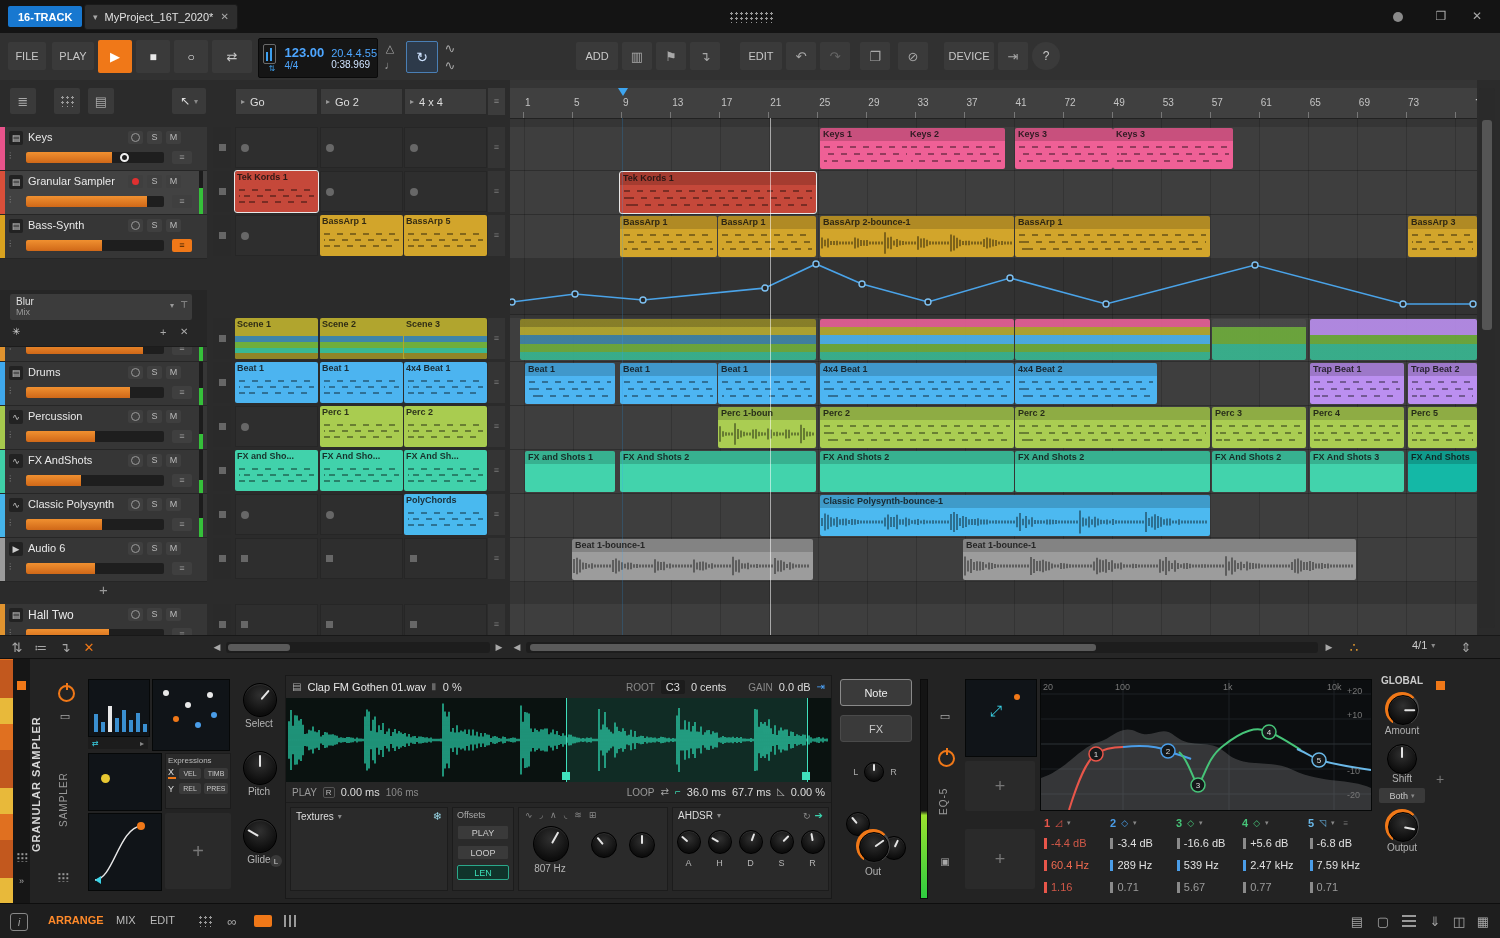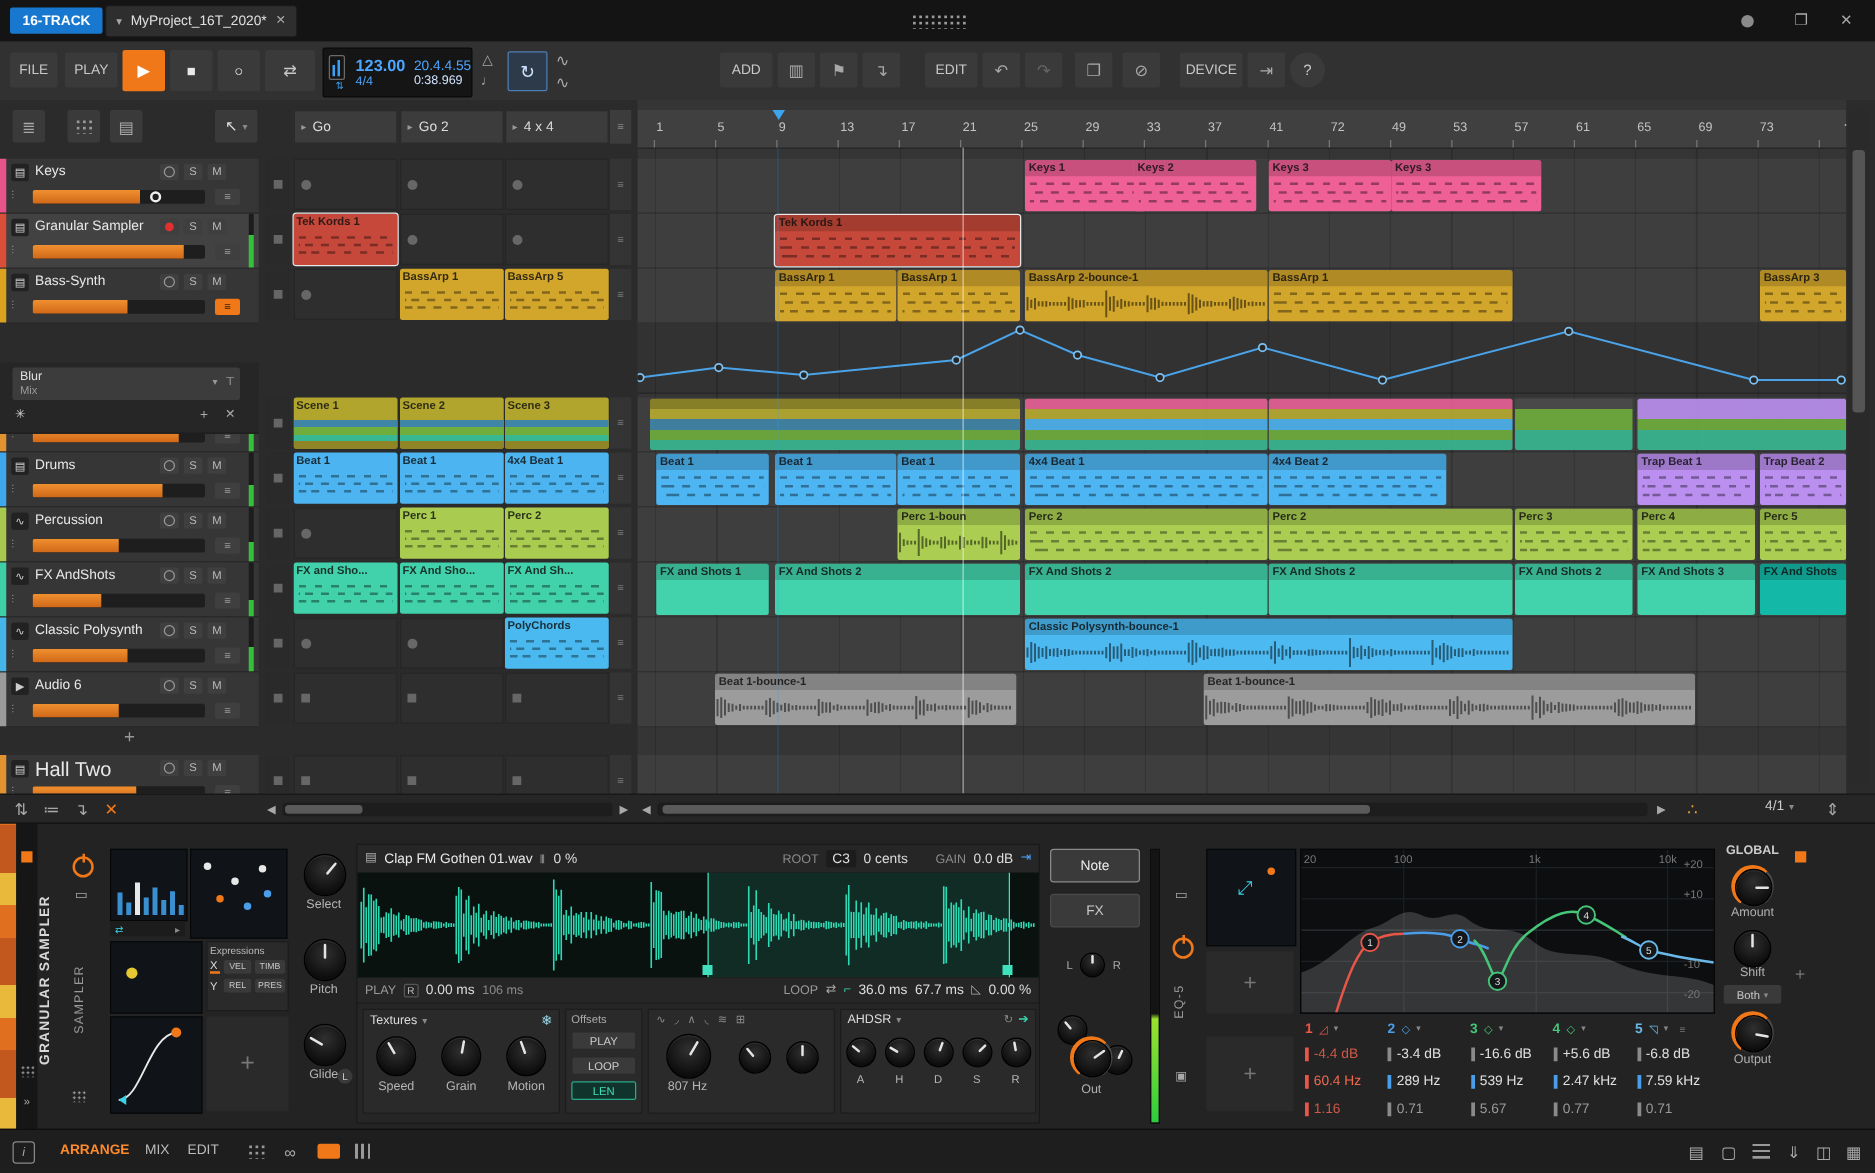--- a/index.html
+++ b/index.html
@@ -249,21 +249,21 @@
         <div style="position: absolute; left: 166px; top: 4px; width: 15px; height: 13px; background: rgb(63, 63, 63); border-radius: 2px; color: rgb(187, 187, 187); font-size: 9px; text-align: center; line-height: 13px;">M</div>
         <div style="position: absolute; left: 9px; top: 24px; width: 12px; height: 12px; color: rgb(136, 136, 136); font-size: 9px;">⫶</div>
         <div style="position: absolute; left: 26px; top: 25px; width: 138px; height: 11px; background: rgb(30, 30, 30); border-radius: 2px; overflow: hidden;">
           <div style="position: absolute; left: 0px; top: 0px; height: 11px; width: 50%; background: linear-gradient(rgb(240, 144, 48), rgb(208, 104, 24));"></div>
         </div>
         <div style="position: absolute; left: 172px; top: 24px; width: 20px; height: 13px; background: rgb(63, 63, 63); border-radius: 2px; color: rgb(153, 153, 153); font-size: 9px; text-align: center; line-height: 13px;">≡</div>
       </div>
       <div style="position: absolute; left: 0px; top: 524px; width: 207px; height: 43px; background: rgb(54, 54, 54); border-bottom: 1px solid rgb(38, 38, 38);">
         <div style="position: absolute; left: 0px; top: 0px; width: 5px; height: 43px; background: rgb(224, 147, 47);"></div>
         <div style="position: absolute; left: 9px; top: 4px; width: 14px; height: 14px; background: rgb(34, 34, 34); color: rgb(204, 204, 204); font-size: 9px; display: flex; align-items: center; justify-content: center; border-radius: 2px;">▤</div>
-        <div style="position: absolute; left: 28px; top: 4px; font-size: 16px; color: rgb(232, 232, 232); white-space: nowrap;">Hall Two</div>
+        <div style="position: absolute; left: 28px; top: 4px; font-size: 12px; color: rgb(232, 232, 232); white-space: nowrap;">Hall Two</div>
         <div style="position: absolute; left: 128px; top: 4px; width: 15px; height: 13px; background: rgb(63, 63, 63); border-radius: 2px; display: flex; align-items: center; justify-content: center;">
           <div style="width: 7px; height: 7px; border-radius: 50%; background: transparent; border: 1px solid rgb(153, 153, 153);"></div>
         </div>
         <div style="position: absolute; left: 147px; top: 4px; width: 15px; height: 13px; background: rgb(63, 63, 63); border-radius: 2px; color: rgb(187, 187, 187); font-size: 9px; text-align: center; line-height: 13px;">S</div>
         <div style="position: absolute; left: 166px; top: 4px; width: 15px; height: 13px; background: rgb(63, 63, 63); border-radius: 2px; color: rgb(187, 187, 187); font-size: 9px; text-align: center; line-height: 13px;">M</div>
         <div style="position: absolute; left: 9px; top: 24px; width: 12px; height: 12px; color: rgb(136, 136, 136); font-size: 9px;">⫶</div>
         <div style="position: absolute; left: 26px; top: 25px; width: 138px; height: 11px; background: rgb(30, 30, 30); border-radius: 2px; overflow: hidden;">
           <div style="position: absolute; left: 0px; top: 0px; height: 11px; width: 60%; background: linear-gradient(rgb(240, 144, 48), rgb(208, 104, 24));"></div>
         </div>
         <div style="position: absolute; left: 172px; top: 24px; width: 20px; height: 13px; background: rgb(63, 63, 63); border-radius: 2px; color: rgb(153, 153, 153); font-size: 9px; text-align: center; line-height: 13px;">≡</div>
@@ -343,21 +343,21 @@
         <div style="position: absolute; left: 2px; top: 1px; font-size: 9px; font-weight: bold; color: rgba(15, 15, 15, 0.82); white-space: nowrap;">BassArp 5</div>
       </div>
       <div style="position: absolute; left: 281px; top: 135px; width: 17px; height: 41px; background: rgb(52, 52, 52); color: rgb(119, 119, 119); font-size: 9px; text-align: center; line-height: 41px;">≡</div>
       <div style="position: absolute; left: 6px; top: 238px; width: 18px; height: 41px; background: rgb(42, 42, 42); display: flex; align-items: center; justify-content: center;">
         <div style="width: 7px; height: 7px; background: rgb(102, 102, 102);"></div>
       </div>
       <div style="position: absolute; left: 28px; top: 238px; width: 83px; height: 41px; background: rgb(177, 165, 46); border-radius: 2px; overflow: hidden;">
         <div style="position: absolute; left: 0px; top: 18px; width: 83px; height: 23px; background: linear-gradient(rgb(63, 133, 168) 0px, rgb(63, 133, 168) 6px, rgb(111, 174, 60) 6px, rgb(111, 174, 60) 12px, rgb(56, 184, 146) 12px, rgb(56, 184, 146) 17px, rgb(143, 133, 38) 17px, rgb(143, 133, 38) 23px);"></div>
         <div style="position: absolute; left: 2px; top: 1px; font-size: 9px; font-weight: bold; color: rgba(15, 15, 15, 0.82); white-space: nowrap;">Scene 1</div>
       </div>
-      <div style="position: absolute; left: 113px; top: 238px; width: 83px; height: 41px; background: rgb(177, 165, 46); border-radius: 2px; overflow: hidden;">
+      <div style="position: absolute; left: 113px; top: 238px; width: 83px; height: 41px; background: rgb(177, 165, 46); border-radius: 2px; overflow: hidden; padding-left: 34px;">
         <div style="position: absolute; left: 0px; top: 18px; width: 83px; height: 23px; background: linear-gradient(rgb(63, 133, 168) 0px, rgb(63, 133, 168) 6px, rgb(111, 174, 60) 6px, rgb(111, 174, 60) 12px, rgb(56, 184, 146) 12px, rgb(56, 184, 146) 17px, rgb(143, 133, 38) 17px, rgb(143, 133, 38) 23px);"></div>
         <div style="position: absolute; left: 2px; top: 1px; font-size: 9px; font-weight: bold; color: rgba(15, 15, 15, 0.82); white-space: nowrap;">Scene 2</div>
       </div>
       <div style="position: absolute; left: 197px; top: 238px; width: 83px; height: 41px; background: rgb(177, 165, 46); border-radius: 2px; overflow: hidden;">
         <div style="position: absolute; left: 0px; top: 18px; width: 83px; height: 23px; background: linear-gradient(rgb(63, 133, 168) 0px, rgb(63, 133, 168) 6px, rgb(111, 174, 60) 6px, rgb(111, 174, 60) 12px, rgb(56, 184, 146) 12px, rgb(56, 184, 146) 17px, rgb(143, 133, 38) 17px, rgb(143, 133, 38) 23px);"></div>
         <div style="position: absolute; left: 2px; top: 1px; font-size: 9px; font-weight: bold; color: rgba(15, 15, 15, 0.82); white-space: nowrap;">Scene 3</div>
       </div>
       <div style="position: absolute; left: 281px; top: 238px; width: 17px; height: 41px; background: rgb(52, 52, 52); color: rgb(119, 119, 119); font-size: 9px; text-align: center; line-height: 41px;">≡</div>
       <div style="position: absolute; left: 6px; top: 282px; width: 18px; height: 41px; background: rgb(42, 42, 42); display: flex; align-items: center; justify-content: center;">
         <div style="width: 7px; height: 7px; background: rgb(102, 102, 102);"></div>
@@ -909,40 +909,20 @@
       <span style="font-size:11px;color:#ddd;">0.00 %</span>
     </div>
     <div style="position:relative;height:92px;">
       <div class="ab" style="left:4px;top:4px;width:158px;height:84px;background:#2a2a2a;border:1px solid #1c1c1c;box-sizing:border-box;">
         <div style="display:flex;align-items:center;gap:4px;padding:2px 5px;">
           <span style="font-size:10px;color:#ddd;">Textures</span>
           <span style="font-size:8px;color:#888;">▾</span>
           <span style="flex:1"></span>
           <span style="color:#9ad8e8;font-size:11px;">❄</span>
         </div>
-        <div id="texture-knobs" style="display:flex;justify-content:space-around;padding-top:2px;">
-            <div style="width: 44px; text-align: center; position: relative; height: 58px;">
-              <div class="knob" style="width: 30px; height: 30px; margin: 2px auto 0px; position: relative;">
-                <div class="ptr" style="transform: rotate(-30deg);"></div>
-              </div>
-              <div style="font-size: 10px; color: rgb(181, 181, 181); margin-top: 3px;">Speed</div>
-            </div>
-            <div style="width: 44px; text-align: center; position: relative; height: 58px;">
-              <div class="knob" style="width: 30px; height: 30px; margin: 2px auto 0px; position: relative;">
-                <div class="ptr" style="transform: rotate(10deg);"></div>
-              </div>
-              <div style="font-size: 10px; color: rgb(181, 181, 181); margin-top: 3px;">Grain</div>
-            </div>
-            <div style="width: 44px; text-align: center; position: relative; height: 58px;">
-              <div class="knob" style="width: 30px; height: 30px; margin: 2px auto 0px; position: relative;">
-                <div class="ptr" style="transform: rotate(-20deg);"></div>
-              </div>
-              <div style="font-size: 10px; color: rgb(181, 181, 181); margin-top: 3px;">Motion</div>
-            </div>
-          </div>
       </div>
       <div class="ab" style="left:166px;top:4px;width:62px;height:84px;background:#2a2a2a;border:1px solid #1c1c1c;box-sizing:border-box;padding:2px 4px;">
         <div style="font-size:9px;color:#aaa;">Offsets</div>
         <div id="offset-btns">
             <div style="width: 52px; height: 15px; margin: 5px auto 0px; background: rgb(58, 58, 58); color: rgb(204, 204, 204); font-size: 9px; text-align: center; line-height: 15px; border-radius: 2px; border: 1px solid rgb(42, 42, 42); box-sizing: border-box;">PLAY</div>
             <div style="width: 52px; height: 15px; margin: 5px auto 0px; background: rgb(58, 58, 58); color: rgb(204, 204, 204); font-size: 9px; text-align: center; line-height: 15px; border-radius: 2px; border: 1px solid rgb(42, 42, 42); box-sizing: border-box;">LOOP</div>
             <div style="width: 52px; height: 15px; margin: 5px auto 0px; background: rgb(16, 52, 43); color: rgb(60, 224, 184); font-size: 9px; text-align: center; line-height: 15px; border-radius: 2px; border: 1px solid rgb(42, 168, 138); box-sizing: border-box;">LEN</div>
           </div>
       </div>
       <div class="ab" style="left:232px;top:4px;width:150px;height:84px;background:#2a2a2a;border:1px solid #1c1c1c;box-sizing:border-box;">

